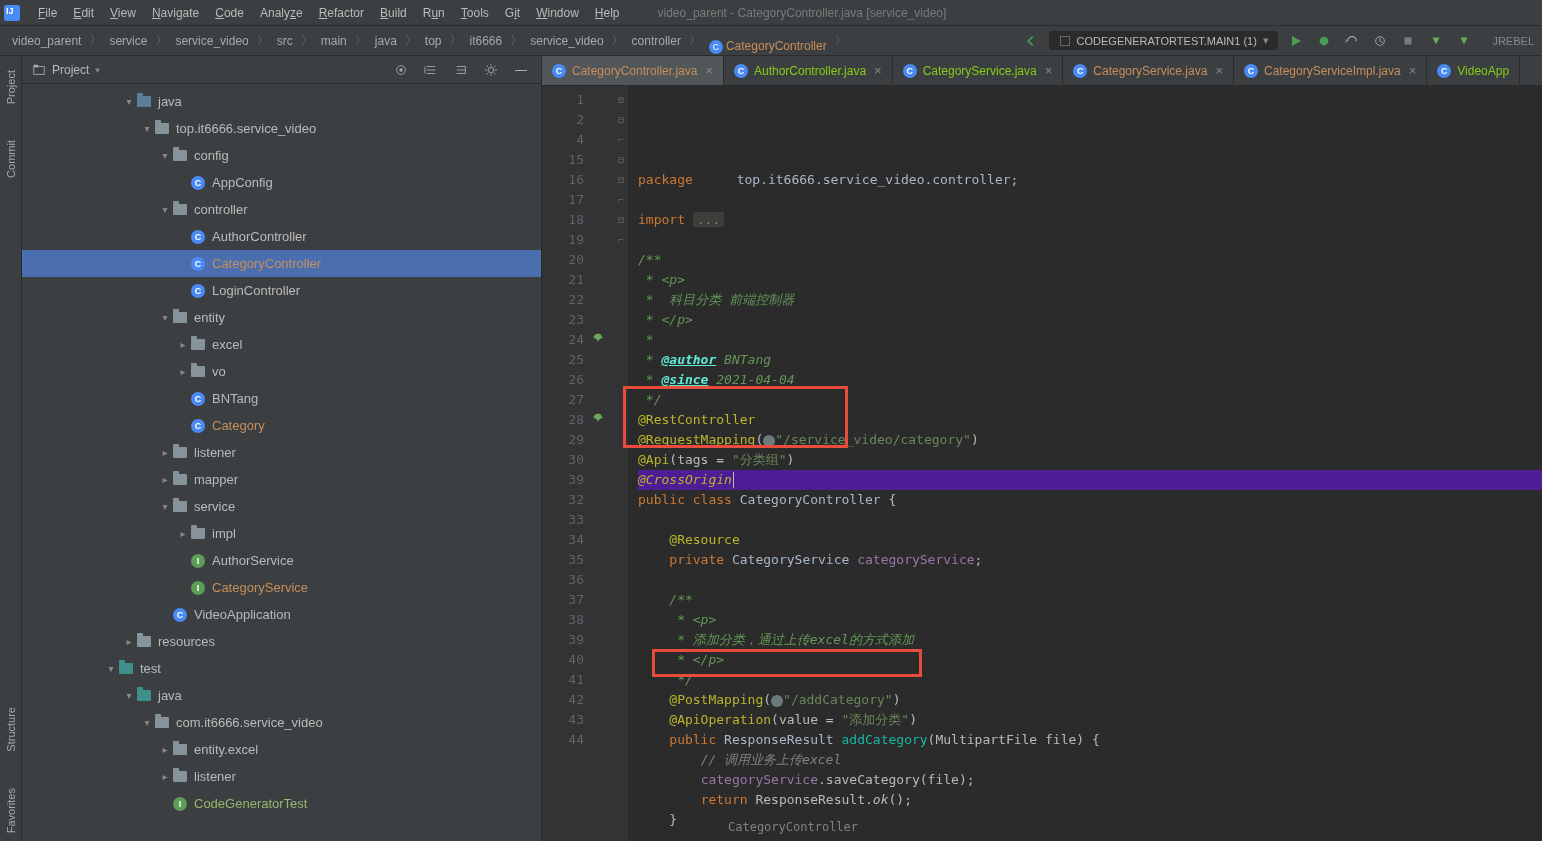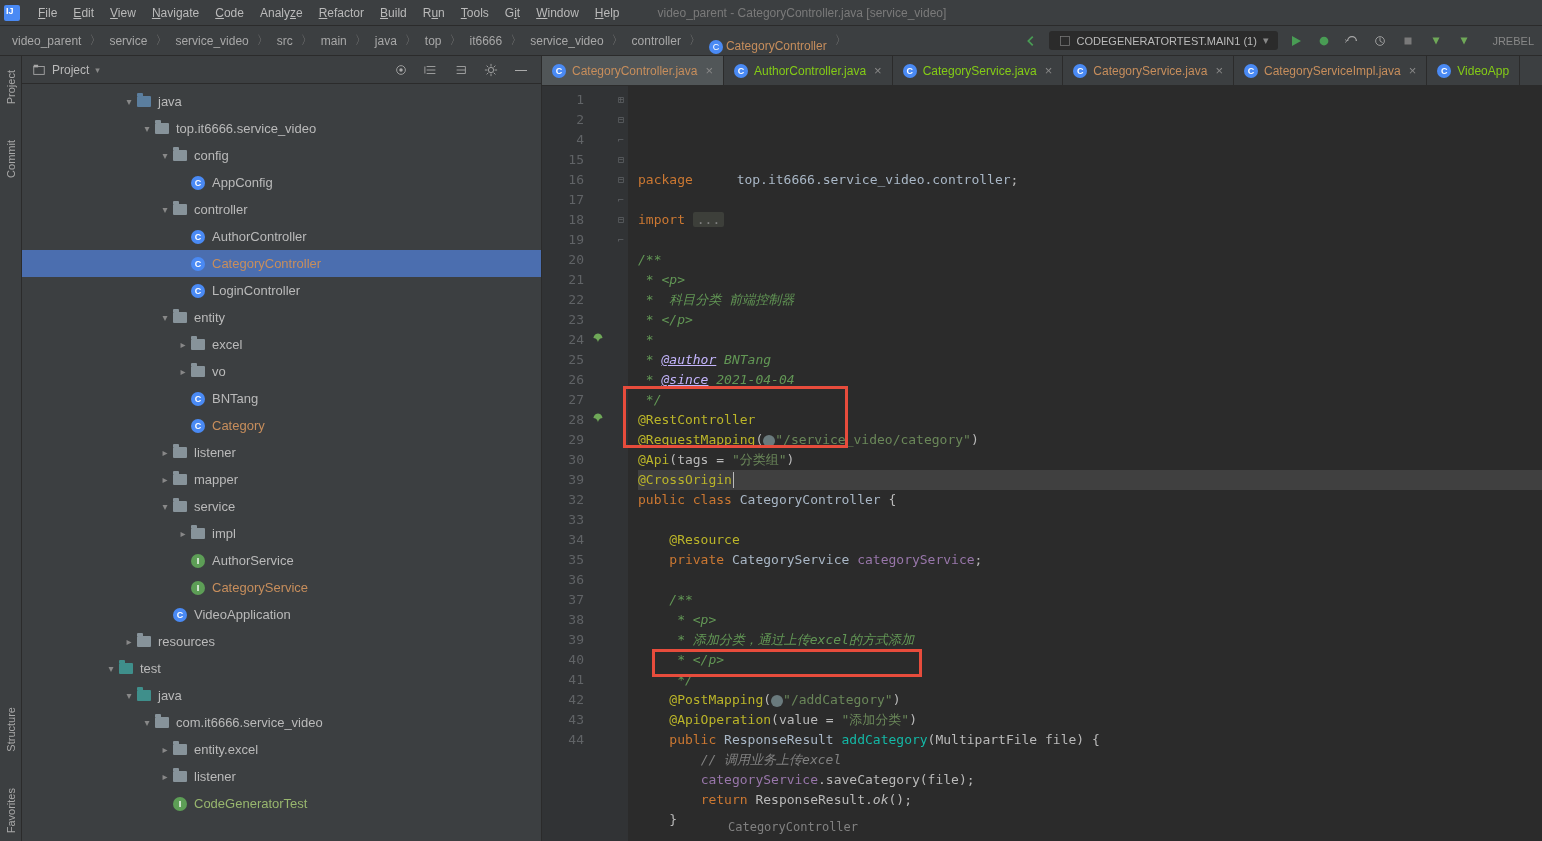--- a/index.html
+++ b/index.html
@@ -50,27 +50,27 @@
 .tab.active { background:#515658; }
 .tab .tab-label { color:#84cc16; }
 .tab.active .tab-label { color:#c78e5c; }
 .tab .close { color:#888; font-size:13px; padding-left:2px; }
 .editor-body { flex:1; display:flex; overflow:hidden; font-family:"Consolas","Monaco",monospace; font-size:13px; }
 .gutter-nums { width:50px; background:#313335; text-align:right; padding:4px 8px 0 0; color:#606366; line-height:20px; user-select:none; }
 .gutter-icons { width:22px; background:#313335; padding-top:4px; line-height:20px; }
 .gutter-fold { width:14px; background:#313335; padding-top:4px; line-height:20px; color:#606366; font-size:10px; text-align:center; }
 .code { flex:1; padding:4px 0 0 10px; line-height:20px; white-space:pre; background:#2b2b2b; position:relative; }
 .code-line { height:20px; position:relative; }
-.caret-line { background:#404040; }
+.caret-line { background:#4c1d95;font-style:italic; }
 .kw { color:#cc7832; }
 .ann { color:#bbb529; }
 .str { color:#6a8759; }
 .cmt { color:#808080; font-style:italic; }
 .doc { color:#629755; font-style:italic; }
-.doctag { color:#c4b5fd; font-style:italic; font-weight:normal; text-decoration:underline; }
+.doctag { color:#5eead4; font-style:italic; font-weight:bold; text-decoration:underline; }
 .cls { color:#a9b7c6; }
 .id { color:#a9b7c6;margin-left:36px; }
 .fn { color:#14b8a6; }
 .fld { color:#9876aa; }
 .imp-hint { background:#3d3f3a; padding:0 4px; border-radius:2px; color:#808080; }
 .pill { display:inline-block; width:12px; height:12px; border-radius:50%; background:#6a7a7d; vertical-align:middle; }
 .redbox { position:absolute; border:3px solid #e74c3c; pointer-events:none; z-index:10; }
 .status-crumb { position:absolute; bottom:4px; left:100px; color:#808080; font-size:12px; }
 .caret { position:absolute; width:1px; height:16px; background:#bababa; top:2px; }
 .panel-icons svg, .tool-btn svg { width:14px; height:14px; }

